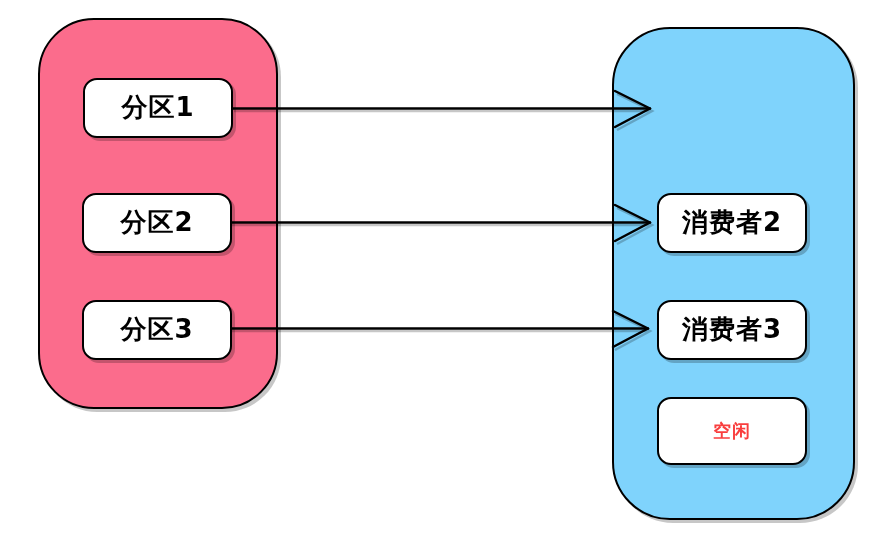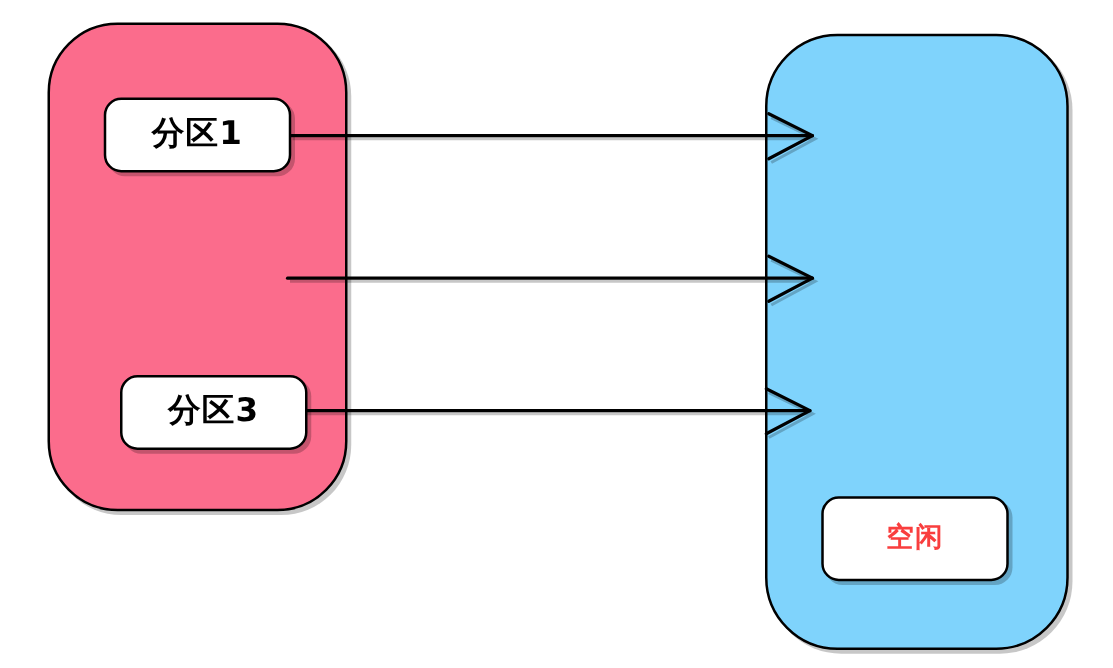--- a/index.html
+++ b/index.html
@@ -51,29 +51,29 @@
     justify-content: center;
     font-size: 26px;
     font-weight: 600;
     color: var(--stroke);
     letter-spacing: 1px;
     line-height: 1.2;
     z-index: 2;
   }
   .node.p1 { left: 83px;  top: 78px;  }
   .node.p2 { left: 82px;  top: 193px; }
-  .node.p3 { left: 96px;  top: 300px; }
+  .node.p3 { left: 82px;  top: 300px; }
   .node.c1 { left: 657px; top: 78px;  }
   .node.c2 { left: 657px; top: 193px; }
   .node.c3 { left: 657px; top: 300px; }
   .node.idle {
     left: 657px; top: 397px;
     height: 68px;
     color: var(--idle-text);
-    font-size: 22px;
+    font-size: 18px;
     line-height: 32px;
   }
   .edges {
     position: absolute;
     left: 0; top: 0;
     width: 890px; height: 534px;
     z-index: 1;
     pointer-events: none;
   }
   .edge-shadow { stroke: var(--shadow); stroke-width: 2.5; fill: none; }
@@ -101,22 +101,31 @@
     <g>
       <path class="edge-shadow" d="M231 331 L650 331 M615 314 L650 331 L615 350"></path>
       <path class="edge-line" d="M229 328.5 L648 328.5"></path>
       <path class="edge-line" d="M613 311 L648 328.5 L613 347"></path>
     </g>
   </svg>
 
   <div class="node p1">
     <span>分区1</span>
   </div>
+  <div class="node p2">
+    <span>分区2</span>
+  </div>
   <div class="node p3">
     <span>分区3</span>
   </div>
 
+  <div class="node c2">
+    <span>消费者2</span>
+  </div>
+  <div class="node c3">
+    <span>消费者3</span>
+  </div>
 
   <div class="node idle">
     <span>空闲</span>
   </div>
 
 </div>
 
 </body></html>

